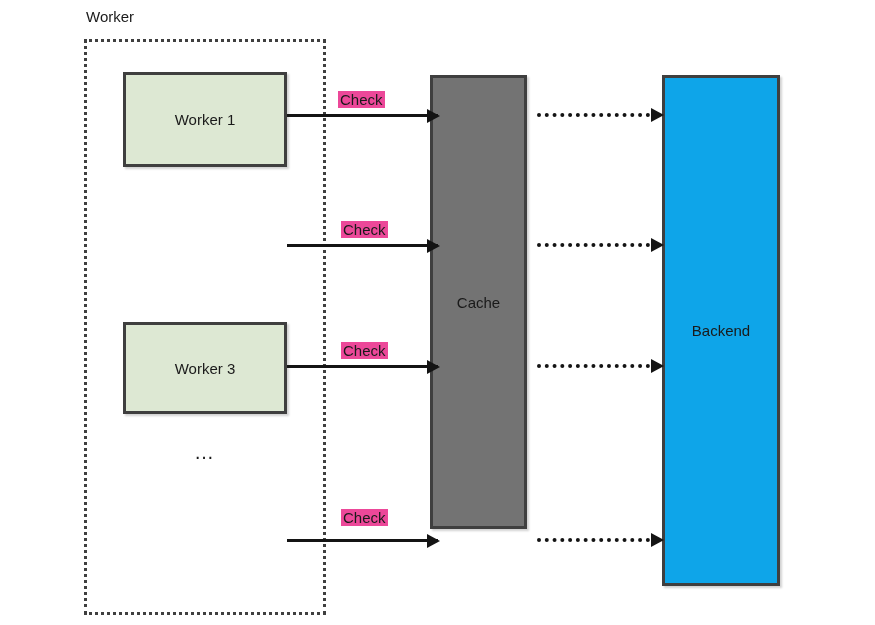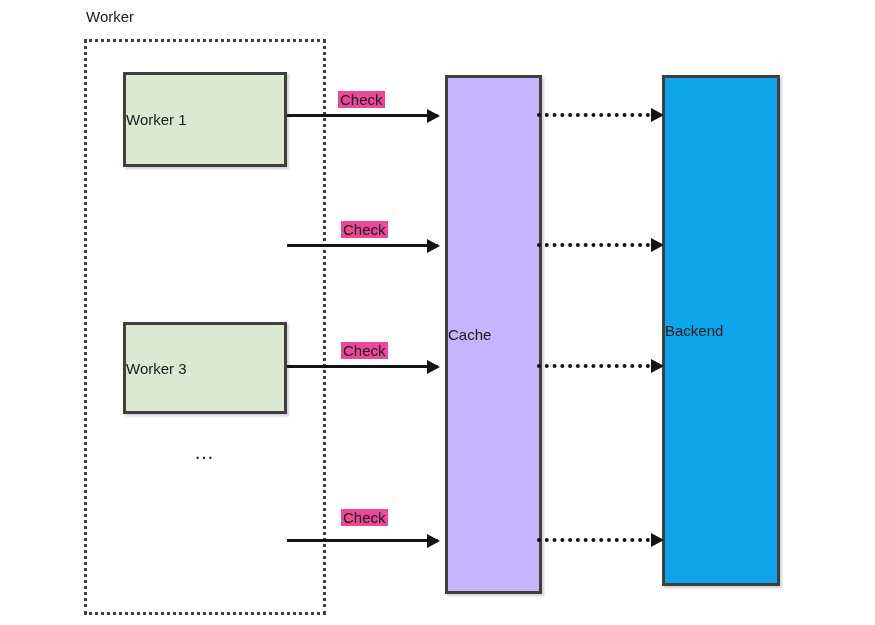--- a/index.html
+++ b/index.html
@@ -37,36 +37,36 @@
     white-space: nowrap;
   }
 
   
   .node {
     position: absolute;
     box-sizing: border-box;
     border: 3px solid #3f3f3f;
     display: flex;
     align-items: center;
-    justify-content: flex-start;
+    justify-content: center;
     font-size: 15px;
     color: #1a1a1a;
     box-shadow: 2px 2px 2px rgba(0,0,0,0.18);
   }
   .node-worker {
     background: #dde8d3;
     left: 123px;
     width: 164px;
   }
   .node-cache {
-    background: #c4b5fd;
-    left: 445px;
+    background: #737373;
+    left: 430px;
     top: 75px;
     width: 97px;
-    height: 519px;
+    height: 454px;
   }
   .node-backend {
     background: #0ea5e9;
     left: 662px;
     top: 75px;
     width: 118px;
     height: 511px;
   }
 
   

